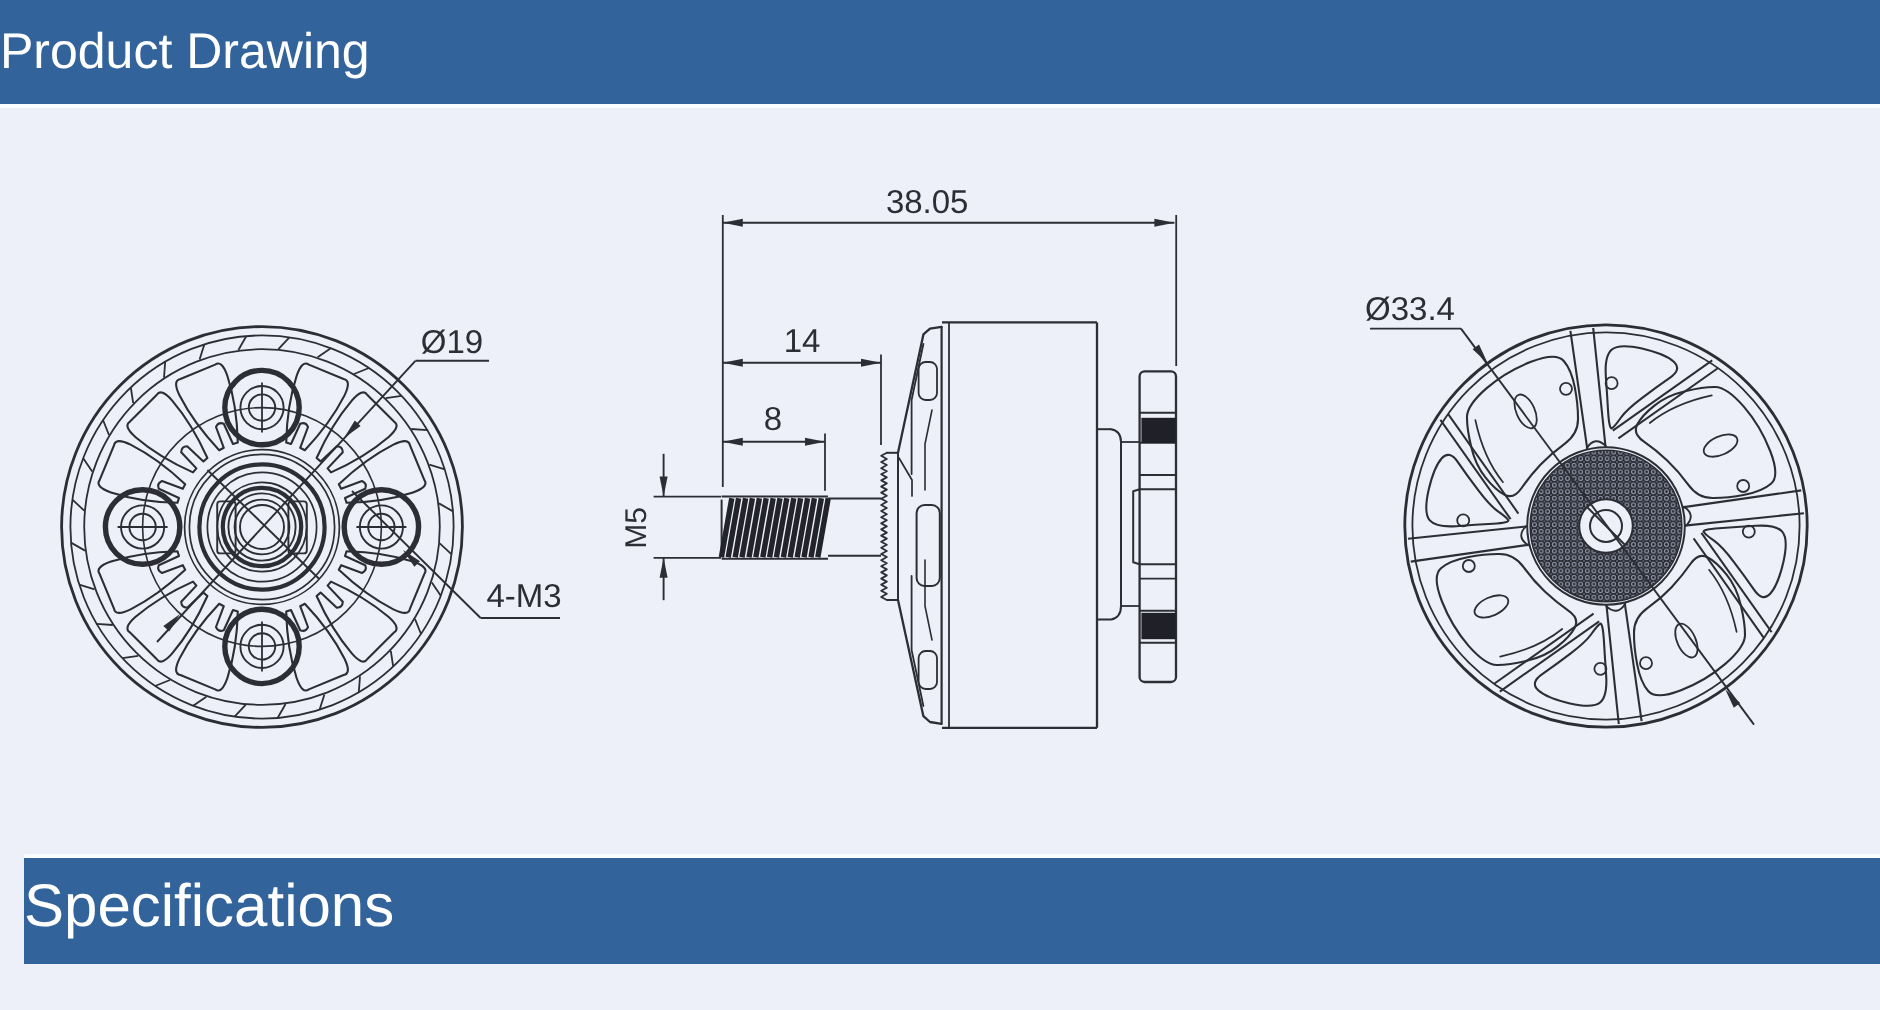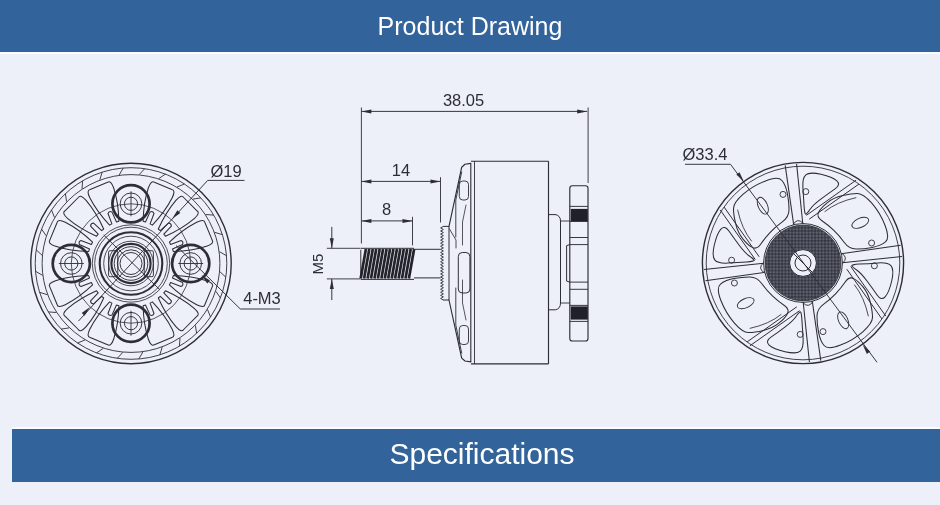--- a/index.html
+++ b/index.html
@@ -1,16 +1,16 @@
 <!DOCTYPE html>
 <html><head><meta charset="utf-8">
 <style>
 html,body{margin:0;padding:0;}
 body{width:940px;height:505px;position:relative;background:#edf0f8;font-family:"Liberation Sans",sans-serif;overflow:hidden;}
-.bar{position:absolute;left:0;width:940px;background:#33639b;color:#fff;text-align:center;}
+.bar{position:absolute;left:0;width:940px;background:#33639b;color:#fff;text-align:left;}
 .bar.top{top:0;height:51.5px;line-height:52px;font-size:25px;box-shadow:0 2px 0 #fafcff;}
 .bar.bot{top:429px;height:52.5px;line-height:50px;font-size:30px;box-shadow:0 -2px 0 #fafcff;margin-left:12px;}
 svg{position:absolute;top:0;left:0;}
 svg text{font-family:"Liberation Sans",sans-serif;}
 </style></head>
 <body>
 <div class="bar top">Product Drawing</div>
 <div class="bar bot">Specifications</div>
 <svg width="940" height="505" viewBox="0 0 940 505">
 <defs>

